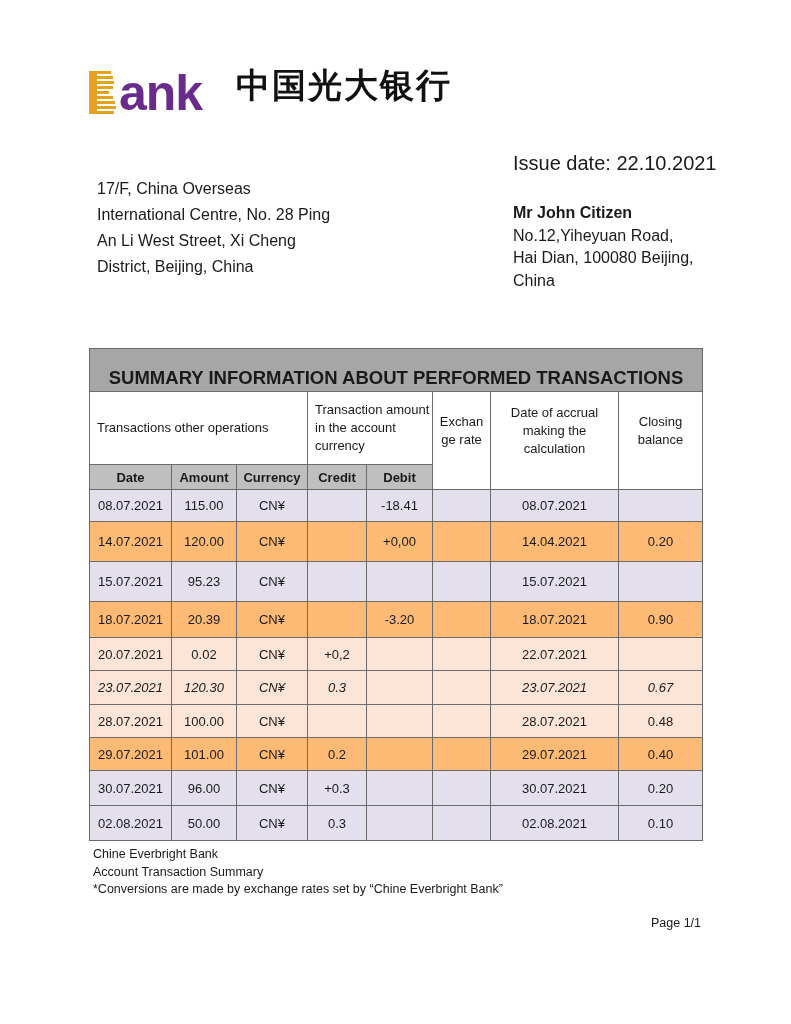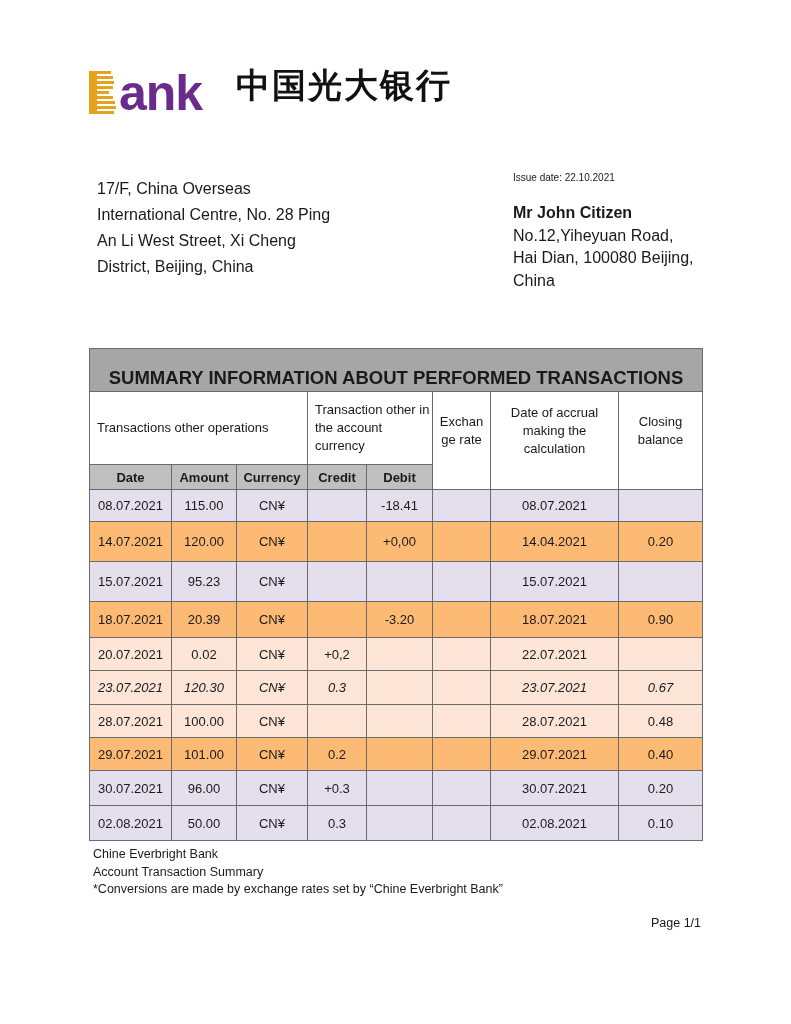--- a/index.html
+++ b/index.html
@@ -12,21 +12,21 @@
   .logo-b { width:28px; height:48px; position:relative; margin-right:2px; }
   .logo-b span { position:absolute; left:0; height:3px; background:#e3a31f; }
   .logo-ank { font-size:50px; font-weight:bold; color:#6a2c8c; letter-spacing:-1px; line-height:48px; font-family:"Liberation Sans", sans-serif; }
   .brand { left:236px; top:66px; }
   .brand-cn { font-size:34px; font-weight:bold; letter-spacing:2px; color:#111; line-height:38px; font-family:"DejaVu Sans", sans-serif; }
   .brand-en { font-size:15.5px; font-weight:bold; color:#1a1a1a; letter-spacing:0.4px; margin-top:2px; }
 
   
   .addr { font-size:16px; line-height:26px; color:#1a1a1a; }
   .bank-addr { left:97px; top:176px; }
-  .issue { left:513px; top:172px; font-size:10px; }
+  .issue { left:513px; top:152px; font-size:20px; }
   .cust { left:513px; top:202px; font-size:16px; line-height:22.5px; }
   .cust .name { font-weight:bold; }
 
   
   table.tx { position:absolute; left:89px; top:348px; border-collapse:collapse; width:613px; table-layout:fixed; }
   table.tx td, table.tx th { border:1px solid #6b6b6b; padding:0; text-align:center; font-size:13px; font-weight:normal; color:#1a1a1a; }
   .title-cell { background:#a6a6a6; height:40px; font-size:18.5px !important; font-weight:bold !important; vertical-align:bottom; padding-bottom:2px !important; }
   .hdr td { background:#ffffff; line-height:18px; }
   .hdr .left { text-align:left; padding-left:7px !important; }
   .hdr .tl { text-align:left; padding-left:7px !important; vertical-align:top; padding-top:9px !important; }
@@ -82,21 +82,21 @@
       <col style="width:58px">
     <col style="width:128px">
       <col style="width:84px">
   </colgroup>
   <tbody>
       <tr>
     <td colspan="8" class="title-cell">SUMMARY INFORMATION ABOUT PERFORMED TRANSACTIONS</td>
   </tr>
   <tr class="hdr" style="height:73px">
     <td colspan="3" class="left">Transactions other operations</td>
-    <td colspan="2" class="tl">Transaction other in the account currency</td>
+    <td colspan="2" class="tl">Transaction amount in the account currency</td>
     <td rowspan="2" style="padding:0 4px; vertical-align:middle; padding-bottom:20px">Exchan ge rate</td>
     <td rowspan="2" style="padding:0 14px; vertical-align:middle; padding-bottom:20px">Date of accrual making the calculation</td>
     <td rowspan="2" style="padding:0 16px; vertical-align:middle; padding-bottom:20px">Closing balance</td>
   </tr>
   <tr class="sub">
     <th>Date</th>
     <th>Amount</th>
     <th>Currency</th>
     <th>Credit</th>
     <th>Debit</th>

